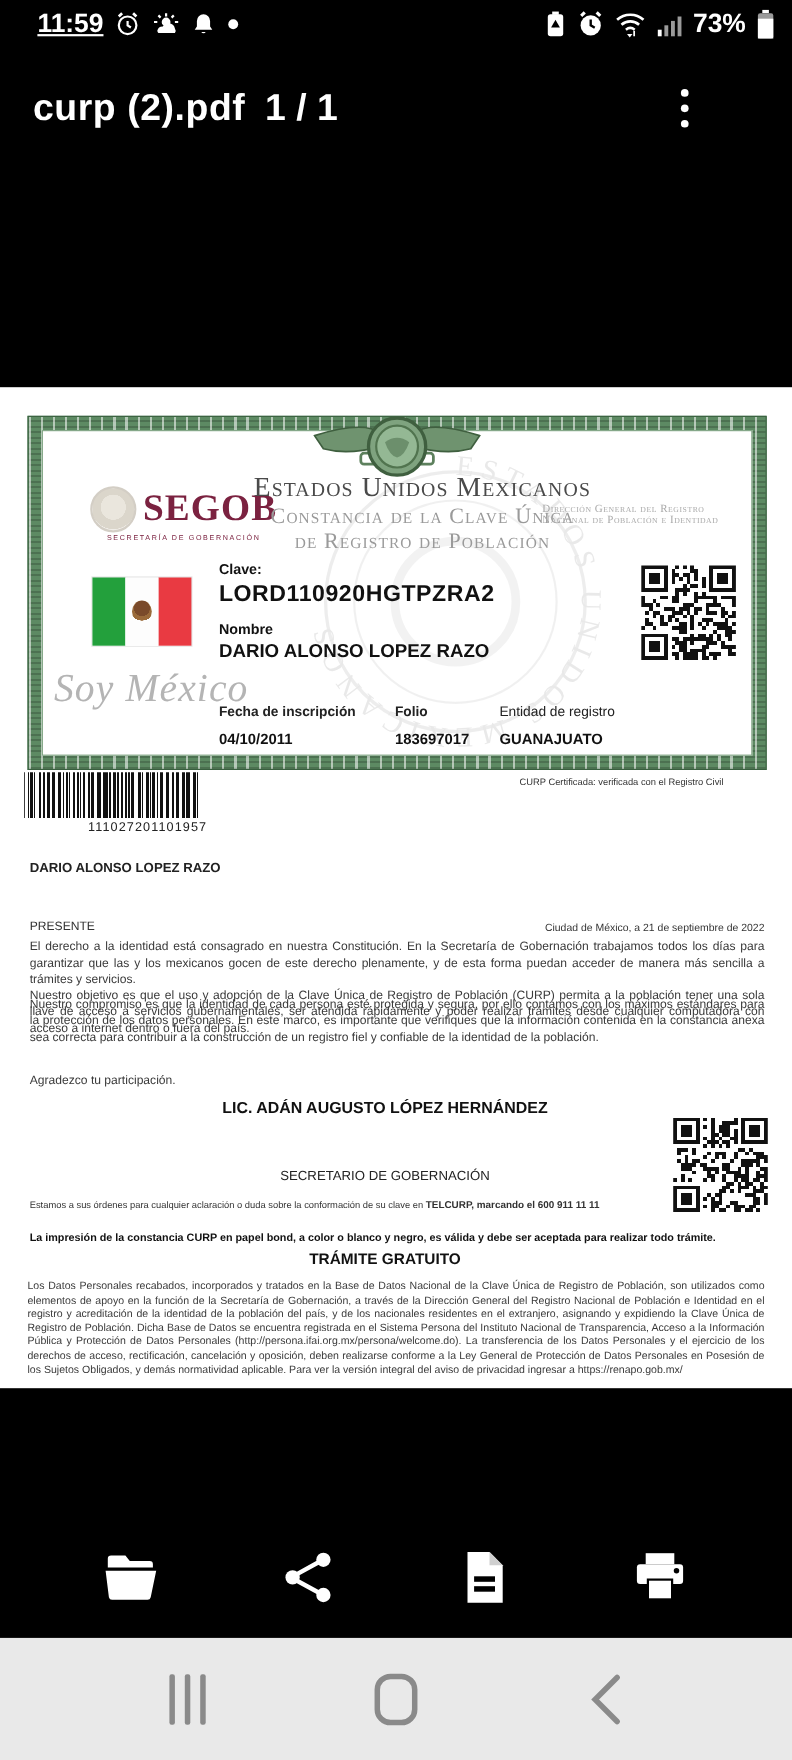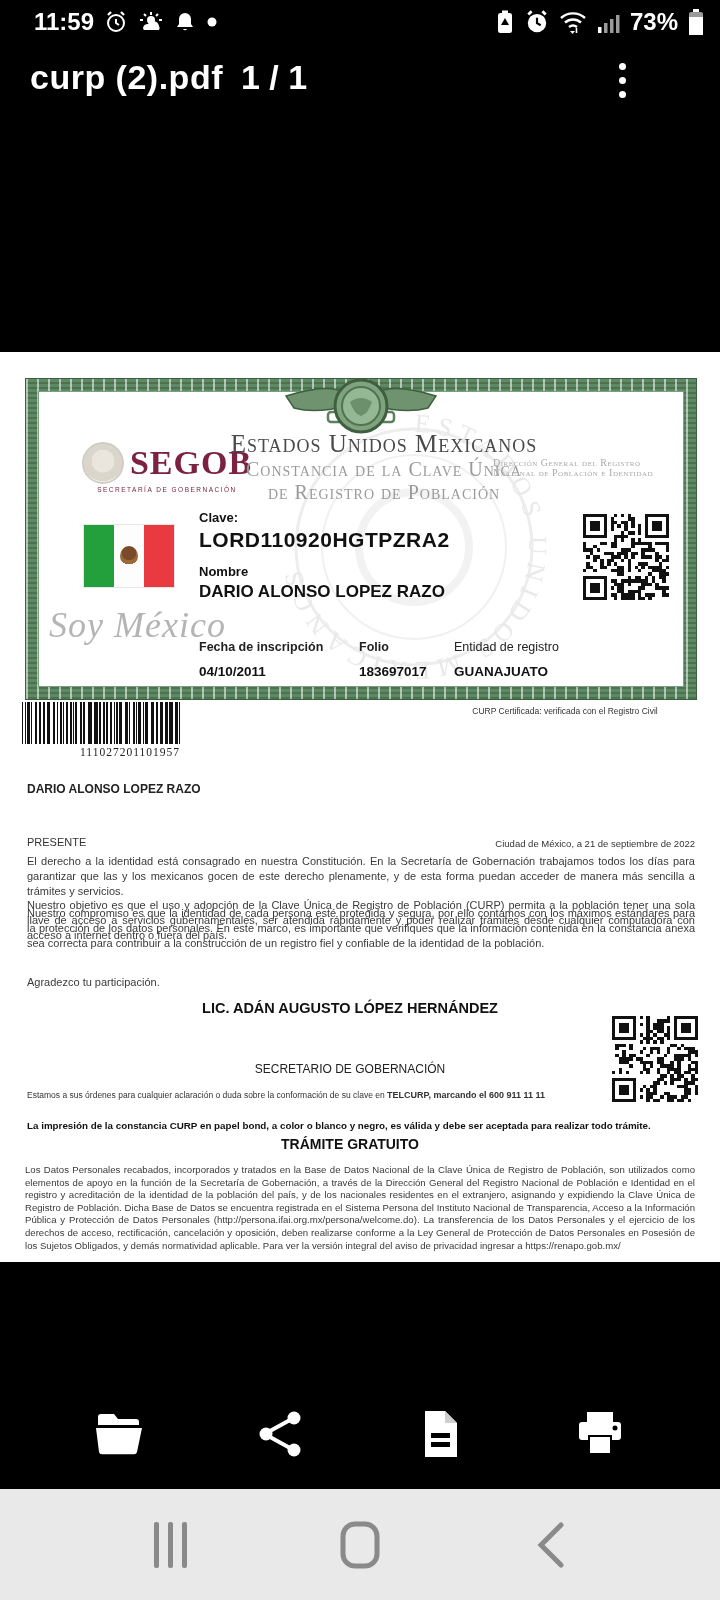--- a/index.html
+++ b/index.html
@@ -8,26 +8,26 @@
     position:relative; width:720px; height:1600px; margin:0 auto;
     background:#000; overflow:hidden;
     font-family:"Liberation Sans", sans-serif;
   }
   
   .status-bar {
     position:absolute; top:0; left:0; width:720px; height:44px;
     display:flex; align-items:center; color:#fff;
   }
   .status-left { display:flex; align-items:center; gap:10px; padding-left:34px; }
-  .status-time { font-size:24px; font-weight:bold; }
+  .status-time { font-size:24px; font-weight:bold;text-decoration:underline; }
   .status-right { margin-left:auto; display:flex; align-items:center; gap:8px; padding-right:14px; }
   .status-pct { font-size:24px; font-weight:bold; }
   .sicon { display:inline-flex; align-items:center; justify-content:center; }
   
-  .app-bar { position:absolute; top:58px; left:0; width:676px; height:80px; display:flex; align-items:flex-start; }
+  .app-bar { position:absolute; top:58px; left:0; width:676px; height:80px; display:flex; align-items:center; }
   .app-title { color:#fff; font-size:34px; font-weight:bold; padding-left:30px; letter-spacing:.5px; }
   .page-indicator { color:#fff; font-size:34px; font-weight:bold; margin-left:18px; }
   .kebab { margin-left:auto; margin-right:34px; width:40px; height:44px; display:flex; flex-direction:column; justify-content:center; align-items:center; gap:7px; cursor:pointer; }
   .kebab span { width:7px; height:7px; border-radius:50%; background:#fff; }
   
   .pdf-page {
     position:absolute; top:352px; left:0; width:720px; height:910px;
     background:#fff; color:#222;
   }
   
@@ -73,21 +73,21 @@
   .cb-col .val { font-size:13.5px; font-weight:bold; color:#111; margin-top:10px; }
   .cb-fecha { left:0; }
   .cb-folio { left:160px; }
   .cb-entidad { left:255px; }
   .cb-entidad .lab { font-weight:normal; }
   .watermark { position:absolute; left:200px; top:0px; width:350px; height:300px; pointer-events:none; opacity:.5; }
   .qr { background:#fff; }
   .qr svg { display:block; width:100%; height:100%; }
   .qr-cert { position:absolute; right:14px; top:122px; width:86px; height:86px; }
   
-  .barcode-wrap { position:absolute; left:22px; top:350px; width:160px;font-family:Liberation Serif, serif; }
+  .barcode-wrap { position:absolute; left:22px; top:350px; width:160px; }
   .barcode { width:158px; height:42px; }
   .barcode svg { display:block; width:100%; height:100%; }
   .barcode-num { font-size:11.5px; color:#222; margin-top:2px; padding-left:58px; letter-spacing:1px; }
   .certified-note { position:absolute; left:440px; top:354px; width:250px; font-size:8.5px; color:#333; text-align:center; }
   
   .letter-recipient { position:absolute; left:27px; top:430px; font-size:12px; font-weight:bold; color:#222; }
   .letter-salutation { position:absolute; left:27px; top:484px; font-size:11px; color:#333; }
   .letter-dateline { position:absolute; right:25px; top:486px; font-size:9.5px; color:#333; }
   .letter-p { position:absolute; left:27px; width:668px; font-size:11px; line-height:15px; color:#3a3a3a; text-align:justify; }
   .p1 { top:502px; } .p2 { top:546px; } .p3 { top:554px; }

